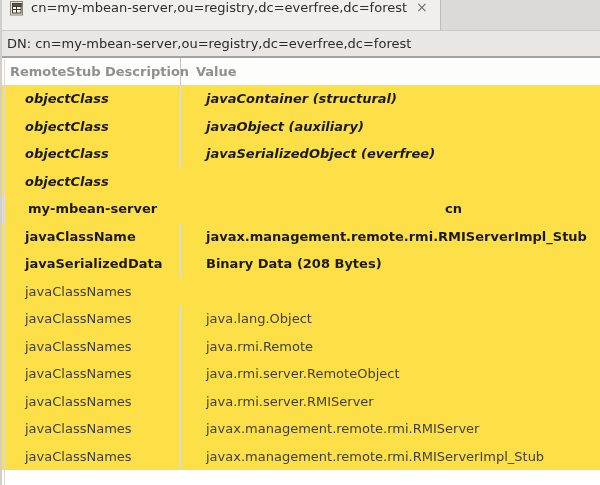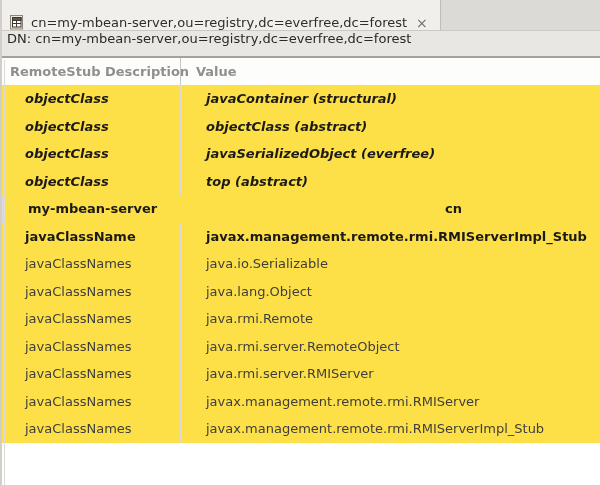--- a/index.html
+++ b/index.html
@@ -16,21 +16,21 @@
   
   .tab-bar {
     height: 31px;
     background: #dcdad7;
     border-bottom: 1px solid #cbc9c5;
     display: flex;
     align-items: stretch;
   }
   .tab {
     display: flex;
-    align-items: flex-end;
+    align-items: flex-start;
     gap: 7px;
     background: #f0efec;
     border-right: 1px solid #bfbdb9;
     padding: 0 12px 0 8px;
     max-width: 460px;
     cursor: default;
   }
   .tab-icon { display: inline-flex; flex: none; margin-top: 1px; }
   .tab-label {
     font-size: 13px;
@@ -43,21 +43,21 @@
     margin-left: 2px;
     line-height: 1;
     cursor: pointer;
   }
   
   .dn-bar {
     height: 27px;
     background: #e9e7e4;
     border-bottom: 2px solid #a5a29e;
     display: flex;
-    align-items: flex-start;
+    align-items: center;
     padding-left: 5px;
     font-size: 13px;
     color: #2a2927;
     white-space: nowrap;
   }
   
   .table { width: 100%; }
   .thead {
     display: flex;
     height: 27px;
@@ -132,47 +132,49 @@
       <div class="th value-col">Value</div>
     </div>
     <div class="tbody" id="tbody">
   <div class="row style-objectclass">
     <div class="cell attr">objectClass</div>
     <div class="cell val">javaContainer (structural)</div>
   </div>
 
   <div class="row style-objectclass">
     <div class="cell attr">objectClass</div>
-    <div class="cell val">objectClass (abstract)</div>
+    <div class="cell val">javaObject (auxiliary)</div>
   </div>
 
   <div class="row style-objectclass">
     <div class="cell attr">objectClass</div>
     <div class="cell val">javaSerializedObject (everfree)</div>
   </div>
 
   <div class="row style-objectclass">
     <div class="cell attr">objectClass</div>
-    <div class="cell val">top (abstract)</div>
   </div>
 
   <div class="row style-must">
     <div class="cell val">my-mbean-server</div>
     <div class="cell attr">cn</div>
   </div>
 
   <div class="row style-must">
     <div class="cell attr">javaClassName</div>
     <div class="cell val">javax.management.remote.rmi.RMIServerImpl_Stub</div>
   </div>
 
-
-  <div class="row style-may">
-    <div class="cell attr">javaClassNames</div>
-    <div class="cell val">java.io.Serializable</div>
+  <div class="row style-must">
+    <div class="cell attr">javaSerializedData</div>
+    <div class="cell val">Binary Data (208 Bytes)</div>
+  </div>
+
+  <div class="row style-may">
+    <div class="cell attr">javaClassNames</div>
   </div>
 
   <div class="row style-may">
     <div class="cell attr">javaClassNames</div>
     <div class="cell val">java.lang.Object</div>
   </div>
 
   <div class="row style-may">
     <div class="cell attr">javaClassNames</div>
     <div class="cell val">java.rmi.Remote</div>

